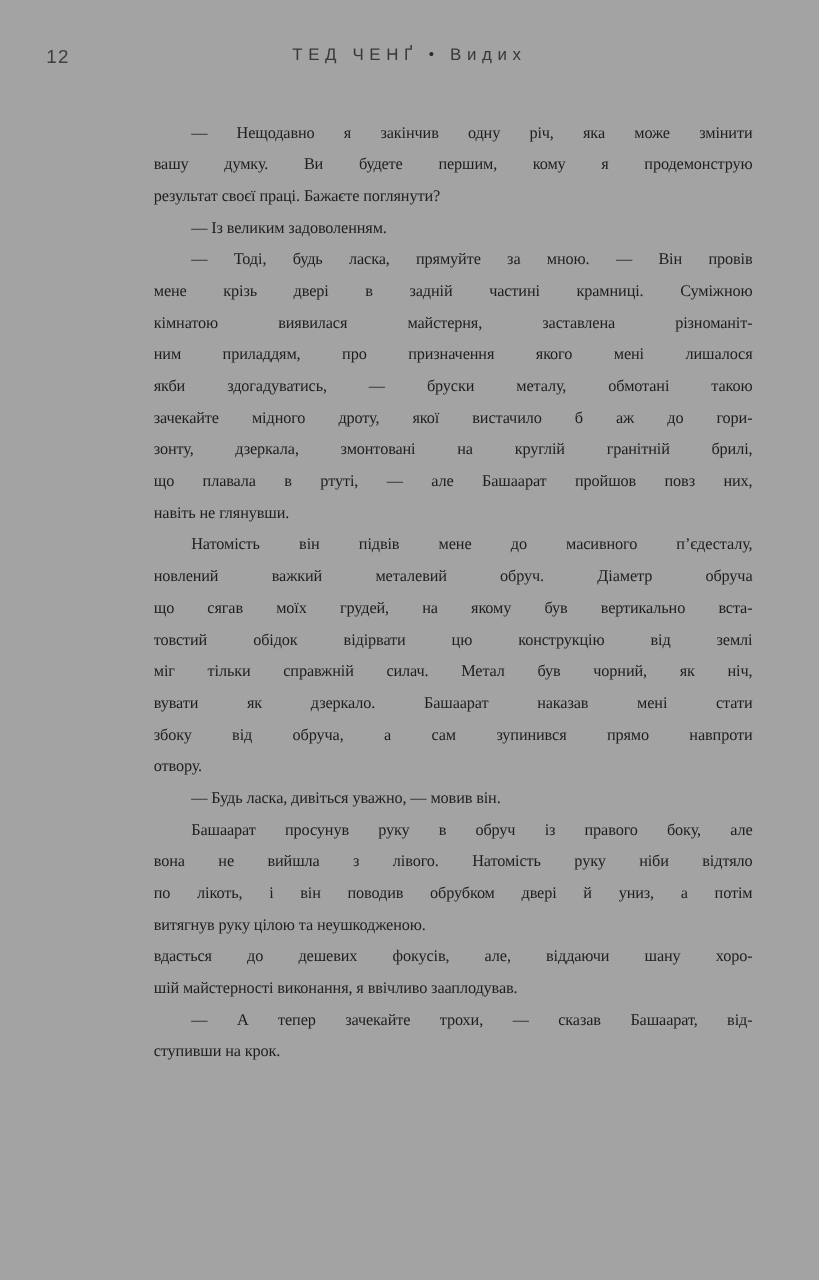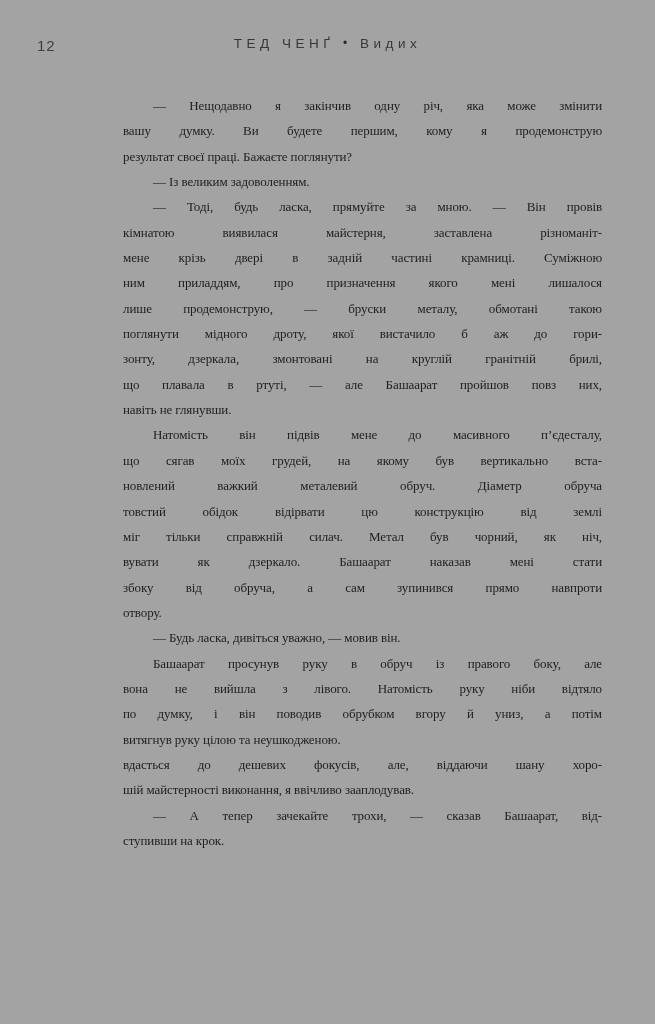--- a/index.html
+++ b/index.html
@@ -91,40 +91,40 @@
       <span class="rh-title">Видих</span>
     </div>
   </header>
 
   <main class="text-block" id="text-block">
       <div class="line indent">— Нещодавно я закінчив одну річ, яка може змінити</div>
       <div class="line">вашу думку. Ви будете першим, кому я продемонструю</div>
       <div class="line para-end">результат своєї праці. Бажаєте поглянути?</div>
       <div class="line para-end indent">— Із великим задоволенням.</div>
       <div class="line indent">— Тоді, будь ласка, прямуйте за мною. — Він провів</div>
+      <div class="line">мене крізь двері в задній частині крамниці. Суміжною</div>
       <div class="line">кімнатою виявилася майстерня, заставлена різноманіт-</div>
-      <div class="line">мене крізь двері в задній частині крамниці. Суміжною</div>
       <div class="line">ним приладдям, про призначення якого мені лишалося</div>
-      <div class="line">лише продемонструю, — бруски металу, обмотані такою</div>
-      <div class="line">поглянути мідного дроту, якої вистачило б аж до гори-</div>
+      <div class="line">якби здогадуватись, — бруски металу, обмотані такою</div>
+      <div class="line">зачекайте мідного дроту, якої вистачило б аж до гори-</div>
       <div class="line">зонту, дзеркала, змонтовані на круглій гранітній брилі,</div>
       <div class="line">що плавала в ртуті, — але Башаарат пройшов повз них,</div>
       <div class="line para-end">навіть не глянувши.</div>
       <div class="line indent">Натомість він підвів мене до масивного п’єдесталу,</div>
+      <div class="line">новлений важкий металевий обруч. Діаметр обруча</div>
       <div class="line">що сягав моїх грудей, на якому був вертикально вста-</div>
-      <div class="line">новлений важкий металевий обруч. Діаметр обруча</div>
       <div class="line">товстий обідок відірвати цю конструкцію від землі</div>
       <div class="line">міг тільки справжній силач. Метал був чорний, як ніч,</div>
       <div class="line">вувати як дзеркало. Башаарат наказав мені стати</div>
       <div class="line">збоку від обруча, а сам зупинився прямо навпроти</div>
       <div class="line para-end">отвору.</div>
       <div class="line para-end indent">— Будь ласка, дивіться уважно, — мовив він.</div>
       <div class="line indent">Башаарат просунув руку в обруч із правого боку, але</div>
       <div class="line">вона не вийшла з лівого. Натомість руку ніби відтяло</div>
-      <div class="line">по думку, і він поводив обрубком вгору й униз, а потім</div>
+      <div class="line">по лікоть, і він поводив обрубком двері й униз, а потім</div>
       <div class="line para-end">витягнув руку цілою та неушкодженою.</div>
       <div class="line">вдасться до дешевих фокусів, але, віддаючи шану хоро-</div>
       <div class="line para-end">шій майстерності виконання, я ввічливо зааплодував.</div>
       <div class="line indent">— А тепер зачекайте трохи, — сказав Башаарат, від-</div>
       <div class="line para-end">ступивши на крок.</div>
     </main>
 
 </div>
 
 </body></html>

